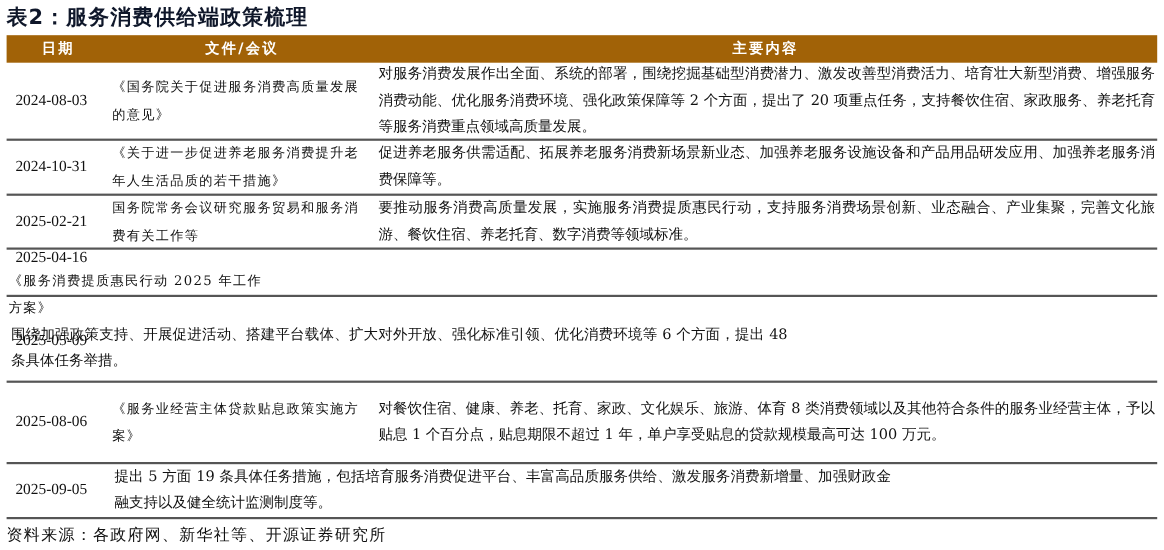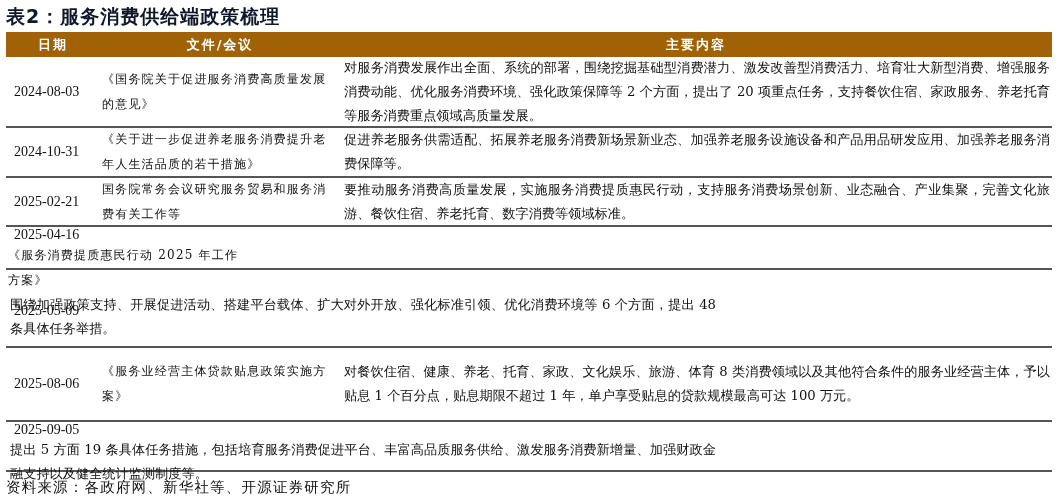--- a/index.html
+++ b/index.html
@@ -87,18 +87,18 @@
 <div class="row" style="top:276px;height:72px;">
   <div class="date">2025-05-09</div>
 </div>
 
 <div class="row" style="top:348px;height:74px;">
   <div class="date">2025-08-06</div>
   <div class="doc">《服务业经营主体贷款贴息政策实施方案》</div>
   <div class="content">对餐饮住宿、健康、养老、托育、家政、文化娱乐、旅游、体育 8 类消费领域以及其他符合条件的服务业经营主体，予以贴息 1 个百分点，贴息期限不超过 1 年，单户享受贴息的贷款规模最高可达 100 万元。</div>
 </div>
 
-<div class="row" style="top:422px;height:50px;flex-direction:column;">
+<div class="row" style="top:422px;height:50px;">
   <div class="date">2025-09-05</div>
   <div class="content">提出 5 方面 19 条具体任务措施，包括培育服务消费促进平台、丰富高品质服务供给、激发服务消费新增量、加强财政金融支持以及健全统计监测制度等。</div>
 </div>
 
 <div class="source">资料来源：各政府网、新华社等、开源证券研究所</div>
 
 </body></html>

